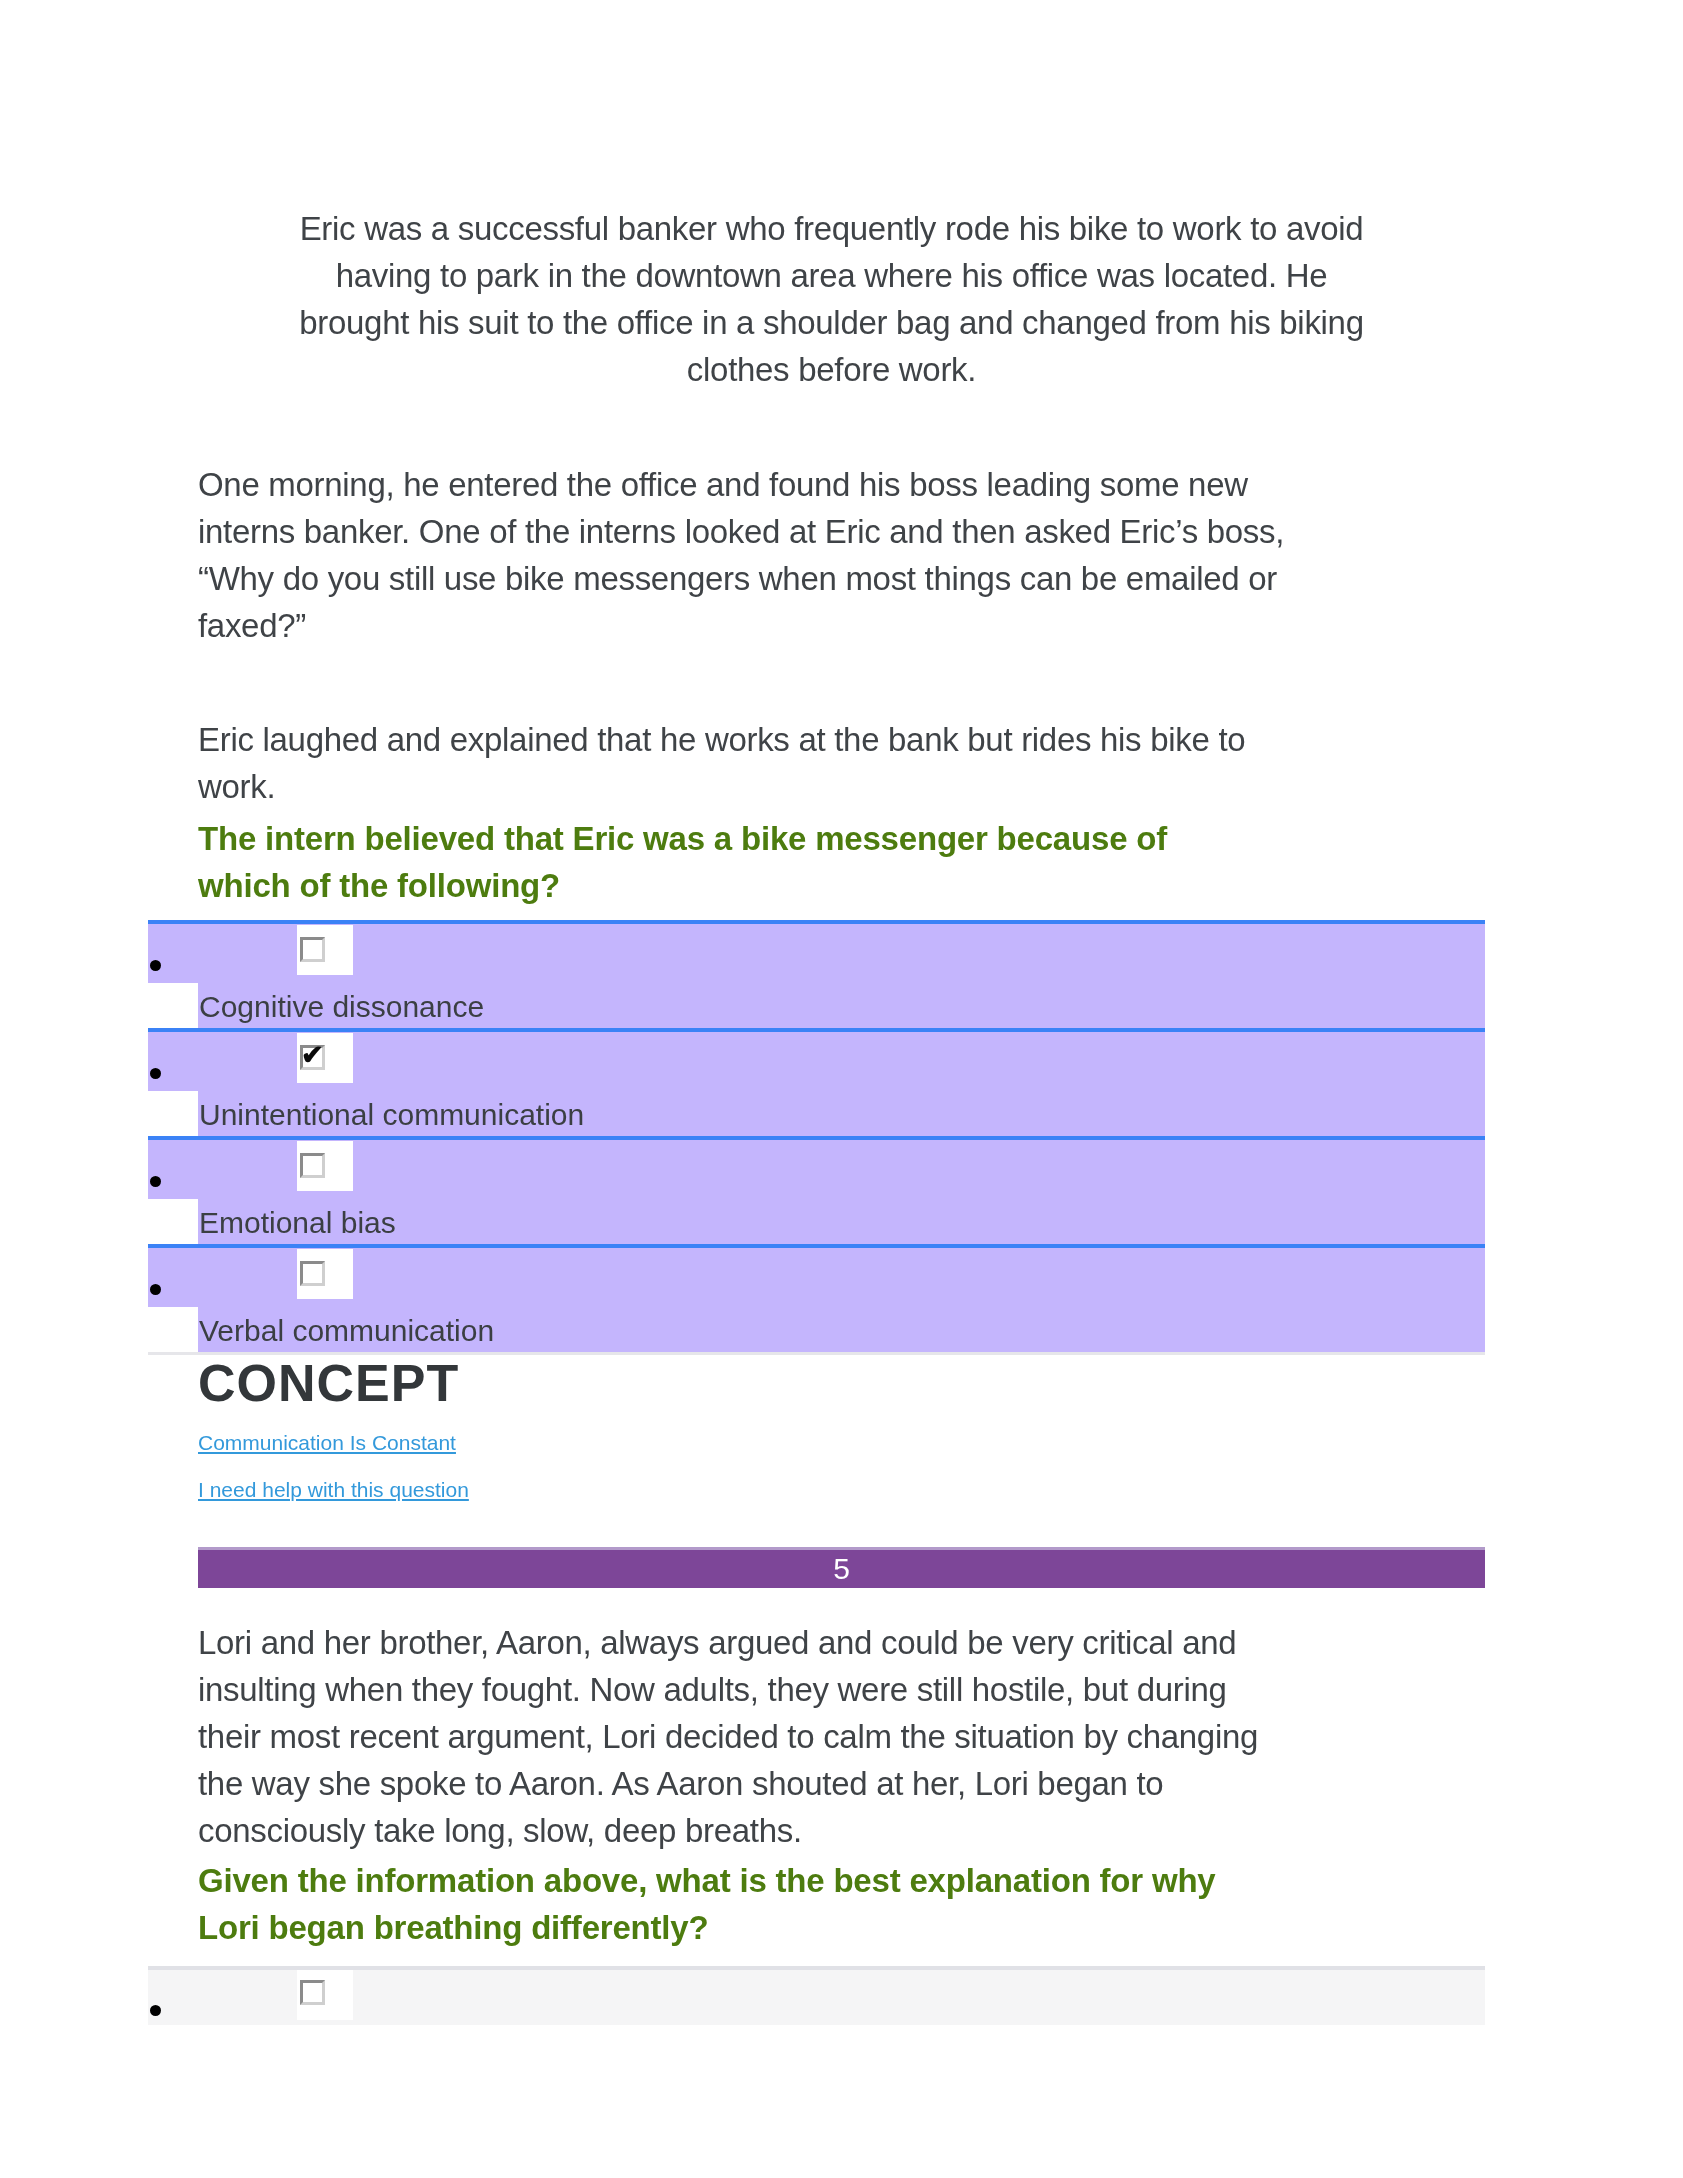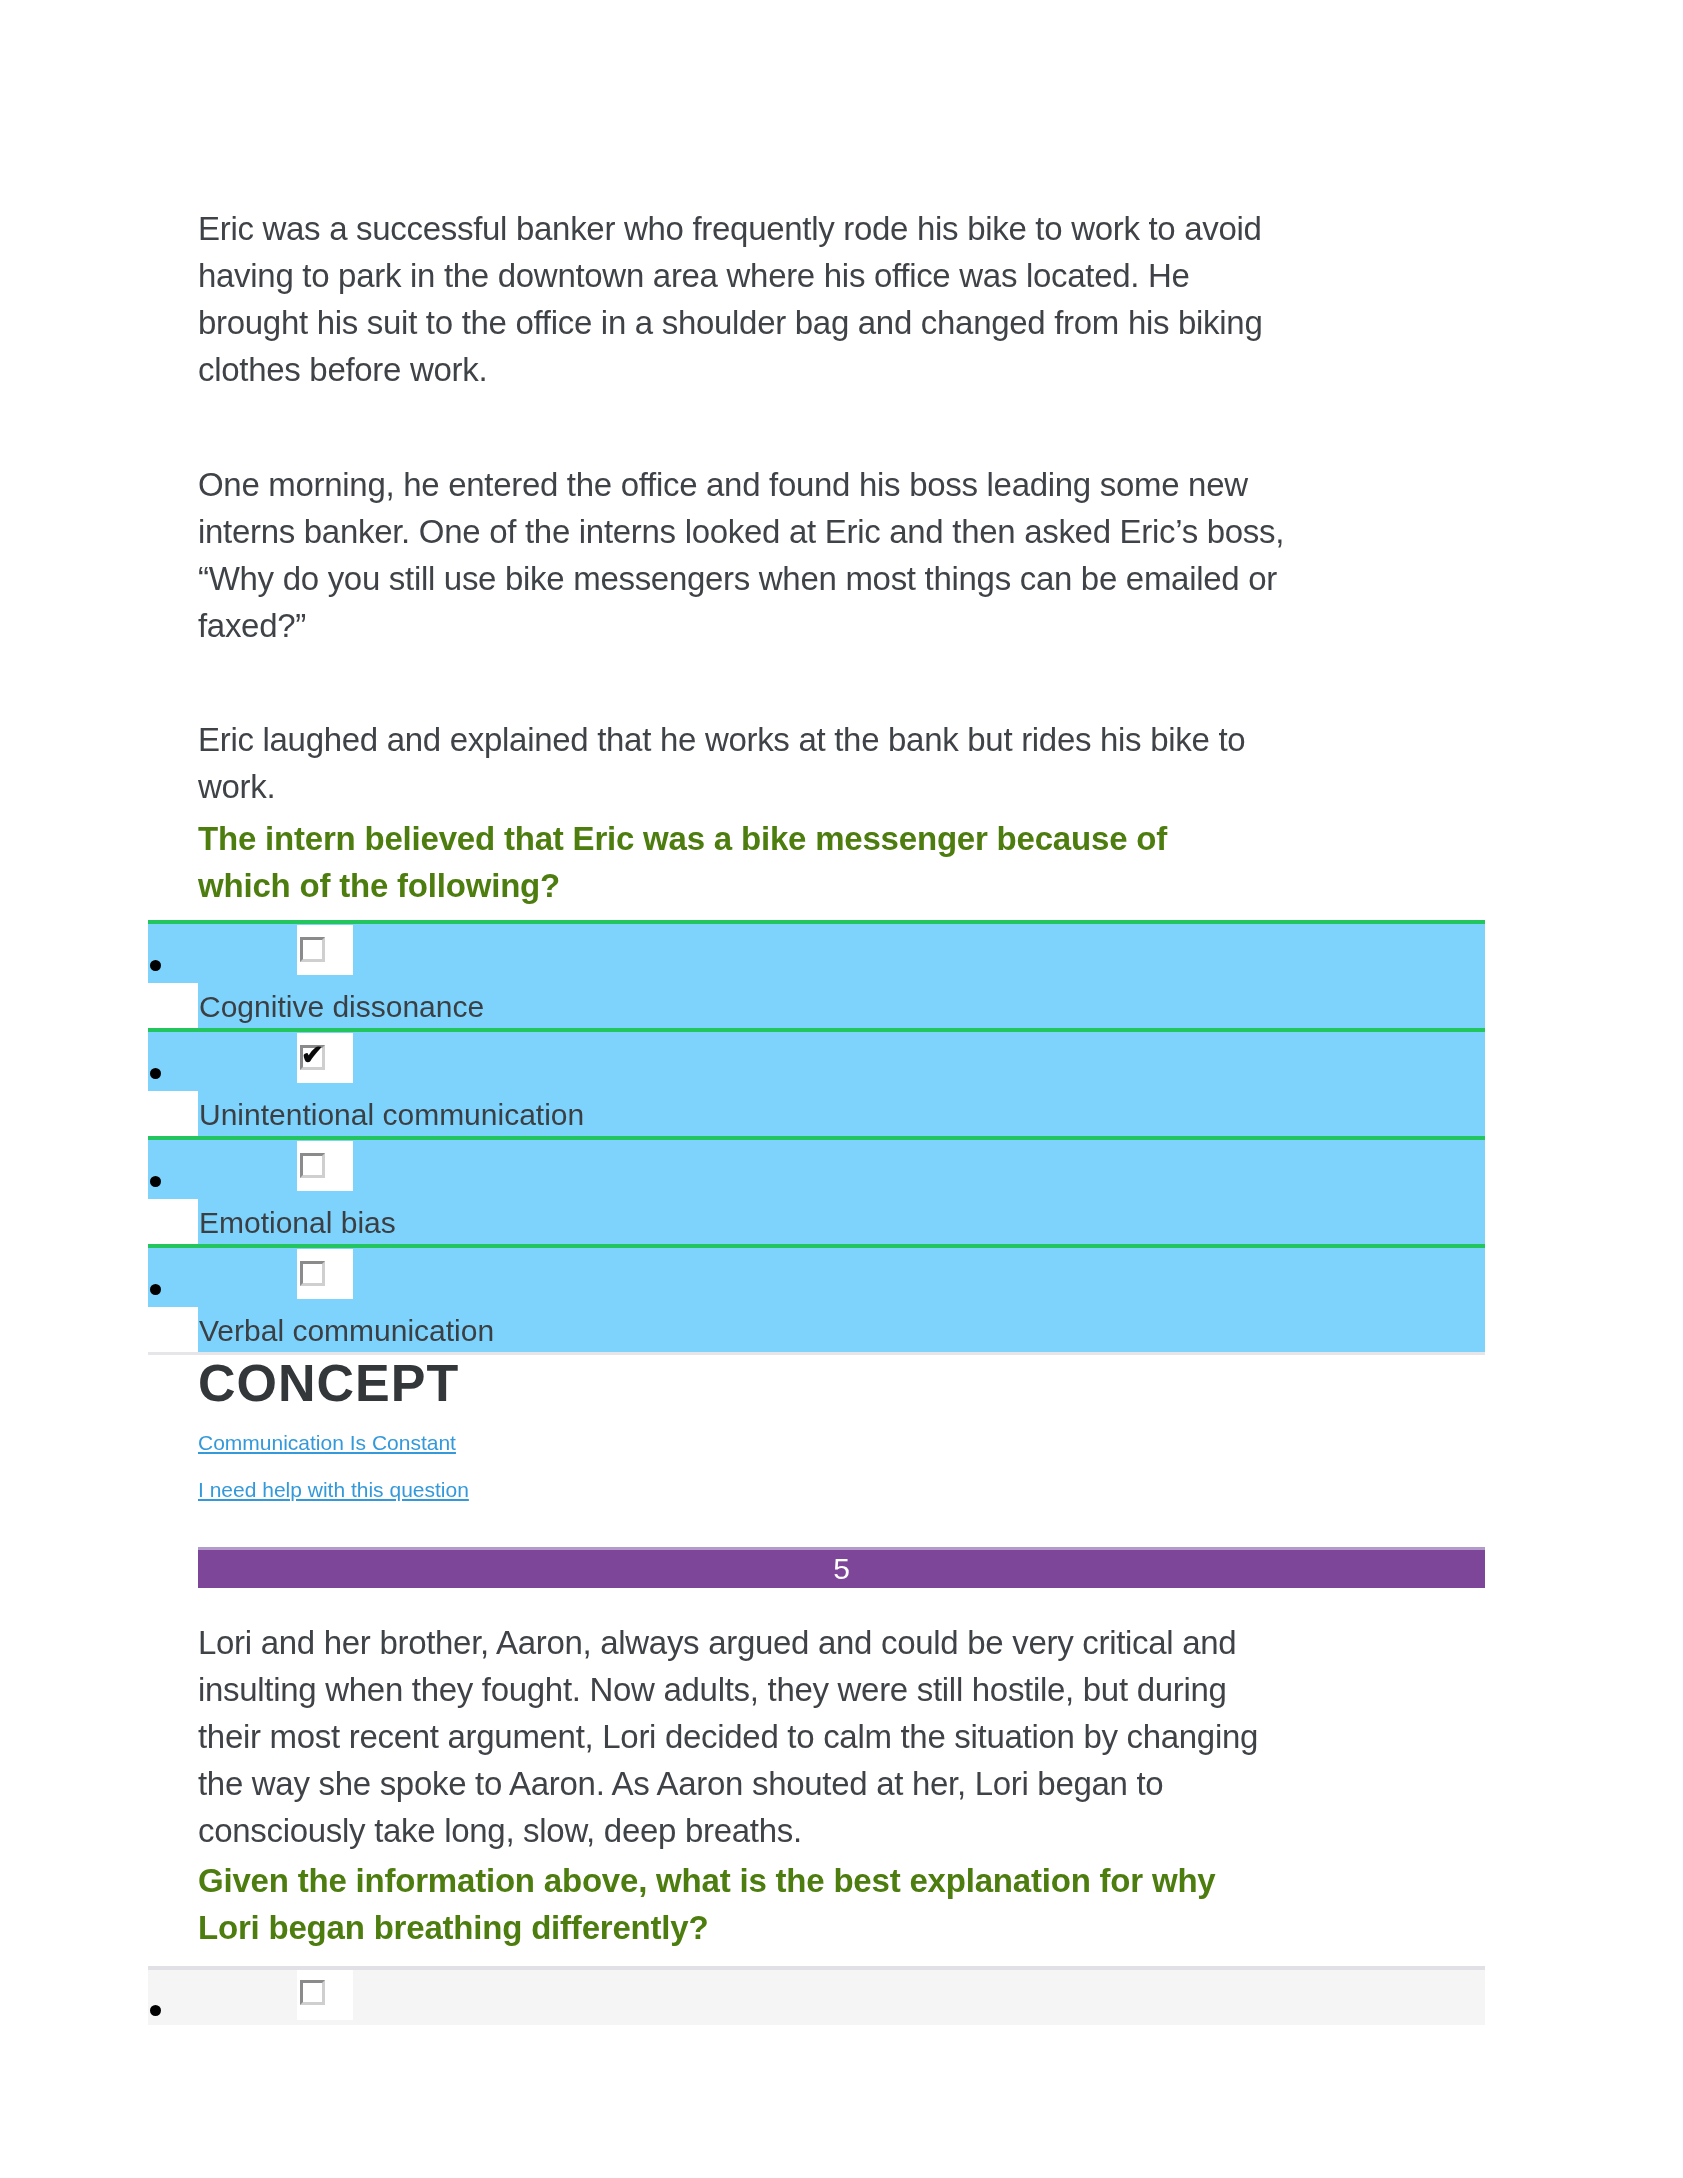--- a/index.html
+++ b/index.html
@@ -2,30 +2,30 @@
 <html><head>
 <meta charset="utf-8">
 <style>
   html,body{margin:0;padding:0;}
   body{
     width:1683px;height:2178px;background:#ffffff;overflow:hidden;
     font-family:"Liberation Sans", sans-serif;color:#3f4347;
   }
   .container{padding:0 218px 0 198px;}
   .line{font-size:33px;line-height:47px;white-space:nowrap;letter-spacing:-0.3px;}
-  .p1{margin-top:205px;}
+  .p1{margin-top:205px;text-align:center;}
   .p2{margin-top:68px;}
   .p3{margin-top:67px;}
   .q .line{font-weight:bold;color:#4d7c0f;letter-spacing:-0.2px;}
   .q1{margin-top:5px;}
   .q2{margin-top:3px;}
   .p-lori{margin-top:31px;}
 
   ul.options{list-style:none;margin:11px -20px 0 -50px;padding:0;}
-  li.option-row{position:relative;height:104px;background:#7dd3fc;border-top:4px solid #22c55e;}
+  li.option-row{position:relative;height:104px;background:#c4b5fd;border-top:4px solid #3b82f6;}
   ul.options li.option-row:last-child{border-bottom:3px solid #e6e6ea;}
   .bullet{position:absolute;left:2px;top:36px;width:11px;height:11px;border-radius:50%;background:#000000;}
   .cbox-wrap{position:absolute;left:149px;top:1px;width:56px;height:50px;background:#ffffff;}
   .cbox{
     position:absolute;left:3px;top:12px;width:25px;height:25px;box-sizing:border-box;
     background:#ffffff;border:3px solid;border-color:#8b8b8b #cfcfcf #cfcfcf #8b8b8b;
     font-size:27px;line-height:19px;color:#0a0a0a;cursor:pointer;
   }
   .cbox .mark{position:relative;left:-2px;top:-2px;font-weight:bold;}
   .notch{position:absolute;left:0;top:59px;width:50px;height:45px;background:#ffffff;}

